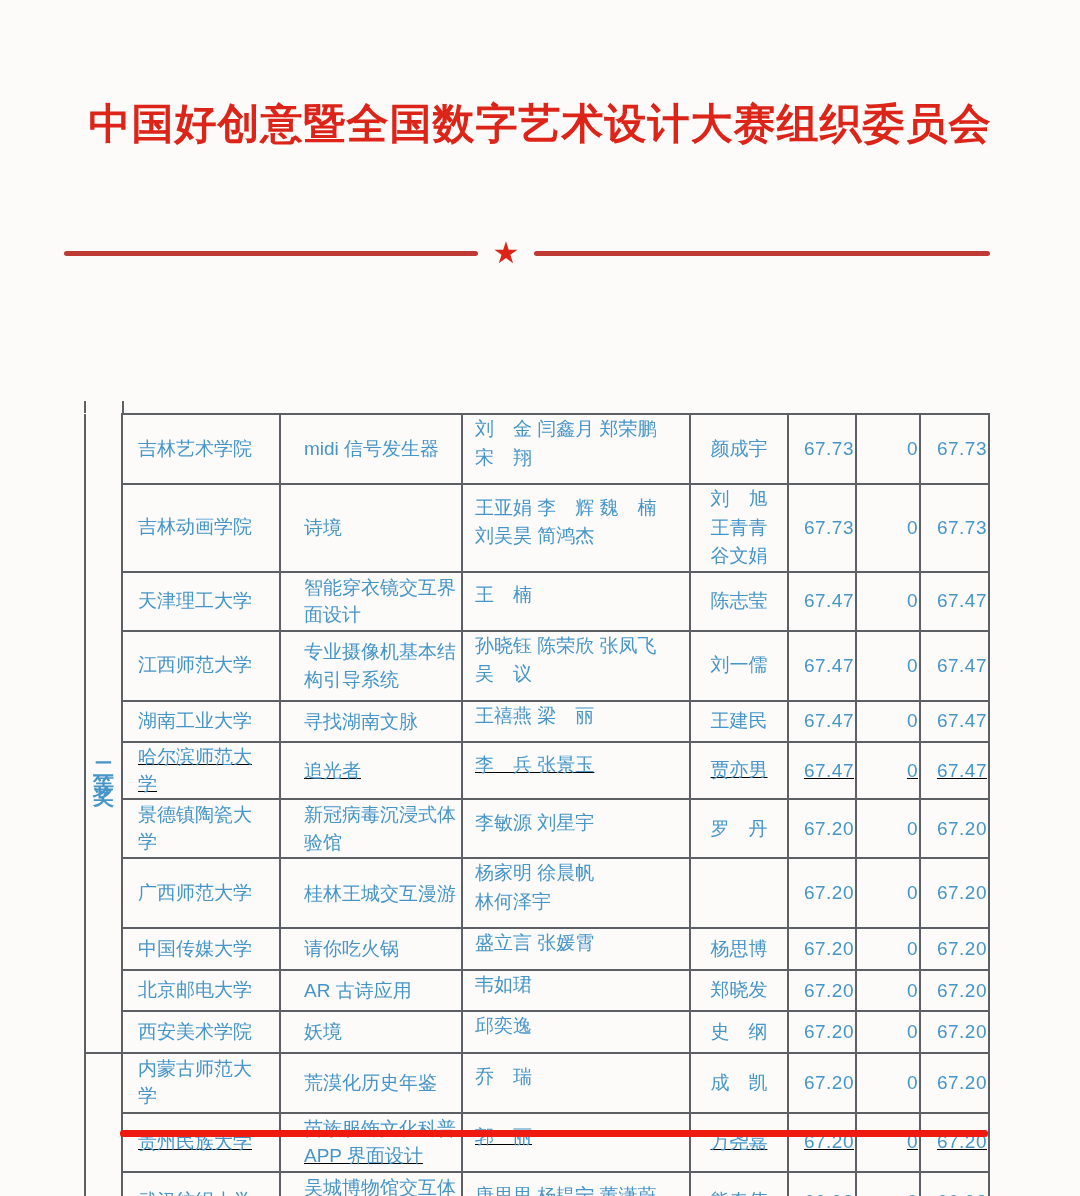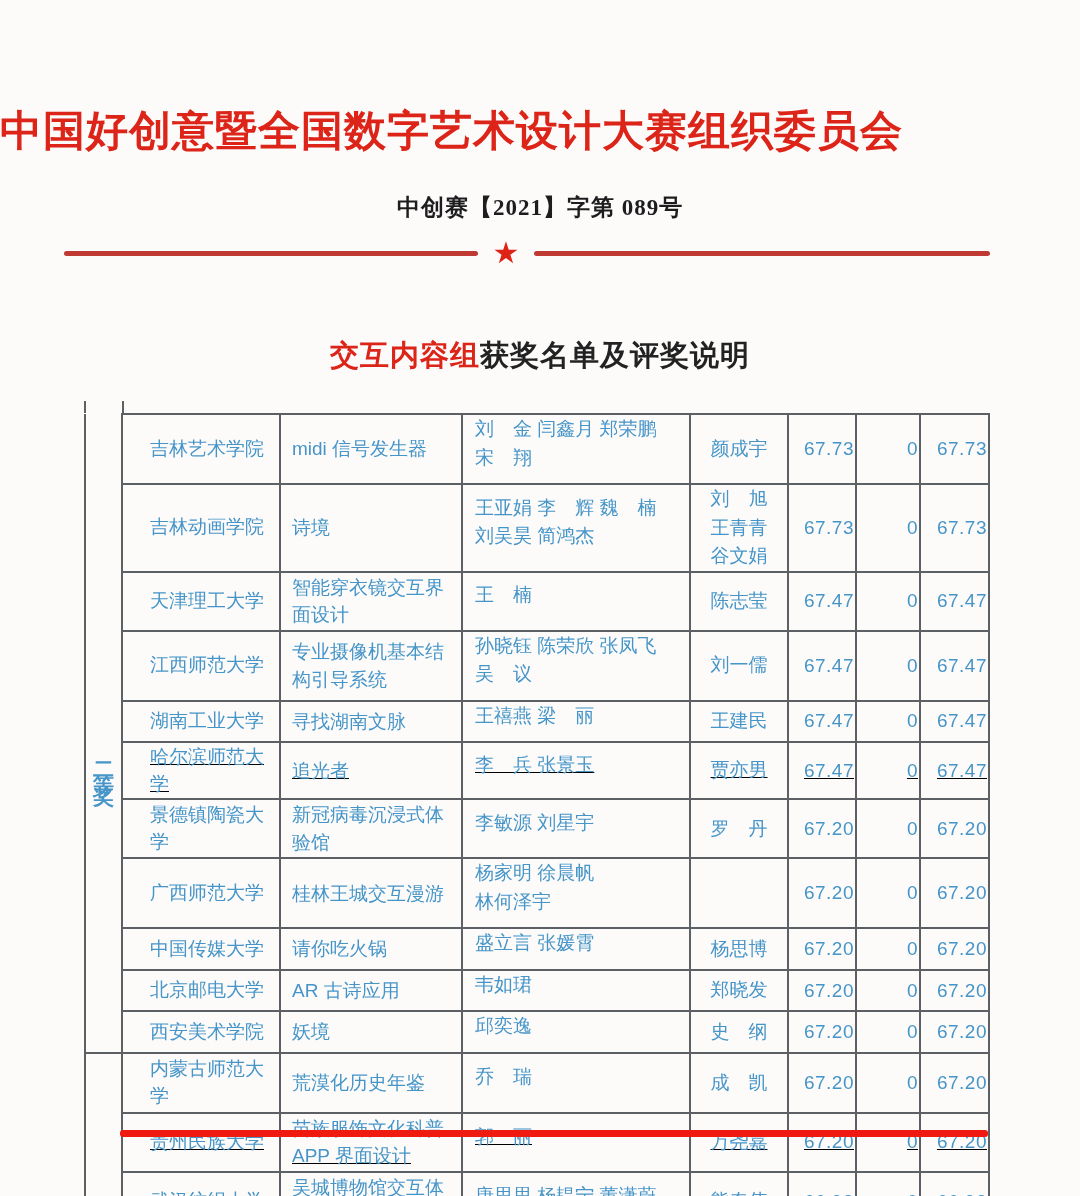--- a/index.html
+++ b/index.html
@@ -5,24 +5,24 @@
   html,body{margin:0;padding:0;background:#ffffff;}
   #page{
     position:relative;
     width:1080px;height:1196px;
     background:#fcfbfa;
     overflow:hidden;
     font-family:"Liberation Serif","DejaVu Serif",serif;
   }
   .org-title{
     position:absolute;top:96px;left:0;width:1080px;
+    text-align:center;
     font-size:42px;font-weight:bold;
     color:#dc2418;letter-spacing:1px;
     white-space:nowrap;
-    margin-top:7px;
   }
   .doc-number{
     position:absolute;top:192px;left:0;width:1080px;
     text-align:center;
     font-size:23px;font-weight:bold;color:#1d1d1f;
     letter-spacing:1px;
   }
   .divider-line{
     position:absolute;top:251px;height:5px;
     background:#bf3a33;border-radius:3px;
@@ -65,45 +65,43 @@
     overflow:hidden;
   }
   td.cat{vertical-align:top;}
   td.cat.no-top{border-top:none;}
   .cat-text{
     writing-mode:vertical-rl;text-orientation:upright;
     margin:62px auto 0 auto;
     font-size:21px;letter-spacing:11px;
     color:#4695c8;font-weight:bold;
   }
-  td.school{text-align:left;padding-left:27px;white-space:pre-line;line-height:1.4;}
-  td.work{text-align:left;padding-left:11px;white-space:pre-line;line-height:1.45;}
+  td.school{text-align:left;padding-left:15px;white-space:pre-line;line-height:1.4;}
+  td.work{text-align:left;padding-left:23px;white-space:pre-line;line-height:1.45;}
   td.authors{text-align:left;padding:0 6px 11px 12px;white-space:pre-line;line-height:1.5;}
   td.advisor{text-align:center;white-space:pre-line;line-height:1.5;padding:0 4px;}
   td.score,td.deduct,td.total{text-align:right;font-size:18.5px;letter-spacing:0.5px;}
   .highlight-underline{
     position:absolute;left:120px;top:1130px;width:868px;height:7px;
     background:#ef1a10;border-radius:3px;
   }
 </style>
 </head>
 <body>
 
 <div id="page">
 
   <div class="org-title">中国好创意暨全国数字艺术设计大赛组织委员会</div>
 
-  <div class="doc-number">中创赛【2021】字第 089号</div>
 
   <div class="divider-line left"></div>
   <div class="divider-star">★</div>
   <div class="divider-line right"></div>
 
 
-  <div class="subtitle"><span class="hl">交互内容组</span><span>获奖名单及评奖说明</span></div>
 
   <div class="table-stub"></div>
 
   <table class="awards">
     <colgroup>
       <col style="width:37px">
         <col style="width:158px">
         <col style="width:182px">
       <col style="width:228px">
         <col style="width:98px">

